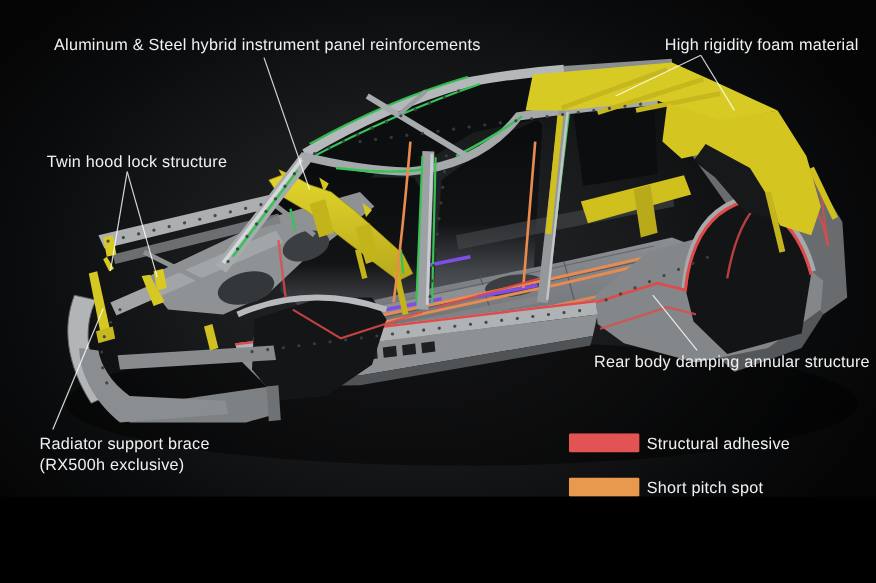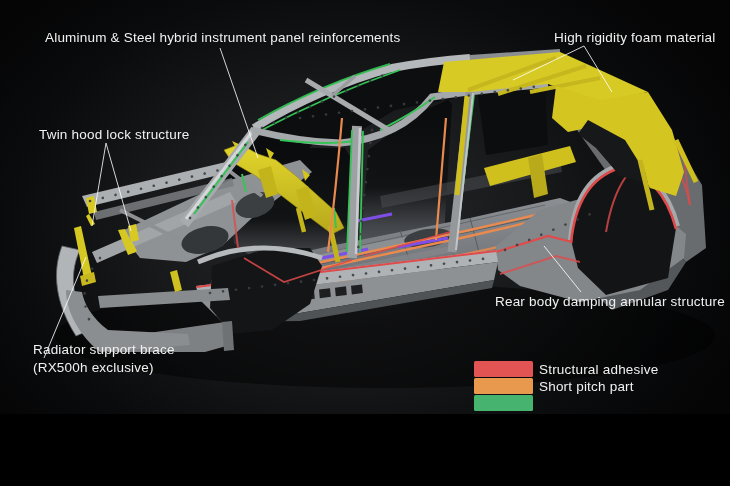--- a/index.html
+++ b/index.html
@@ -6,21 +6,21 @@
   .stage{
     position:relative;width:730px;height:414px;overflow:hidden;
     background:radial-gradient(ellipse 430px 310px at 47% 55%, #28292c 0%, #18191b 45%, #0a0b0c 78%, #050506 100%);
     font-family:"Liberation Sans","DejaVu Sans",sans-serif;
   }
   .stage svg.car{position:absolute;left:0;top:0;}
   .callout{
     position:absolute;color:#f1f1f1;font-size:13.5px;line-height:18px;
     letter-spacing:.2px;white-space:nowrap;font-weight:400;
   }
-  .legend{position:absolute;left:474px;top:361px;display:flex;flex-direction:column;gap:1px;}
+  .legend{position:absolute;left:474px;top:361px;display:flex;flex-direction:column;gap:21px;}
   .legend-row{display:flex;align-items:center;height:16px;}
   .legend-row svg{display:block;flex:0 0 auto;}
   .legend-label{color:#f1f1f1;font-size:13.5px;letter-spacing:.2px;margin-left:6px;white-space:nowrap;}
 </style>
 </head>
 <body>
 
 <div class="stage">
 
   <svg class="car" width="730" height="486" viewBox="0 0 730 486">
@@ -220,39 +220,39 @@
       <path d="M581 292 L544 246"></path>
     </g>
   </svg>
 
   <div class="callout" style="left:45px;top:29px">Aluminum &amp; Steel hybrid instrument panel reinforcements</div>
 
   <div class="callout" style="left:554px;top:29px">High rigidity foam material</div>
 
   <div class="callout" style="left:39px;top:126px">Twin hood lock structure</div>
 
-  <div class="callout" style="left:33px;top:341px">
+  <div class="callout" style="left:33px;top:361px">
     <div>Radiator support brace</div>
     <div>(RX500h exclusive)</div>
   </div>
 
   <div class="callout" style="left:495px;top:293px">Rear body damping annular structure</div>
 
   <div class="legend">
     <div class="legend-row">
       <svg width="59" height="16">
         <rect x="0" y="0" width="59" height="16" rx="1.5" fill="#e25353"></rect>
       </svg>
       <span class="legend-label">Structural adhesive</span>
     </div>
     <div class="legend-row">
       <svg width="59" height="16">
         <rect x="0" y="0" width="59" height="16" rx="1.5" fill="#e9994d"></rect>
       </svg>
-      <span class="legend-label">Short pitch part</span>
+      <span class="legend-label">Short pitch spot</span>
     </div>
     <div class="legend-row">
       <svg width="59" height="16">
         <rect x="0" y="0" width="59" height="16" rx="1.5" fill="#46b46e"></rect>
       </svg>
     </div>
   </div>
 
 </div>
 

